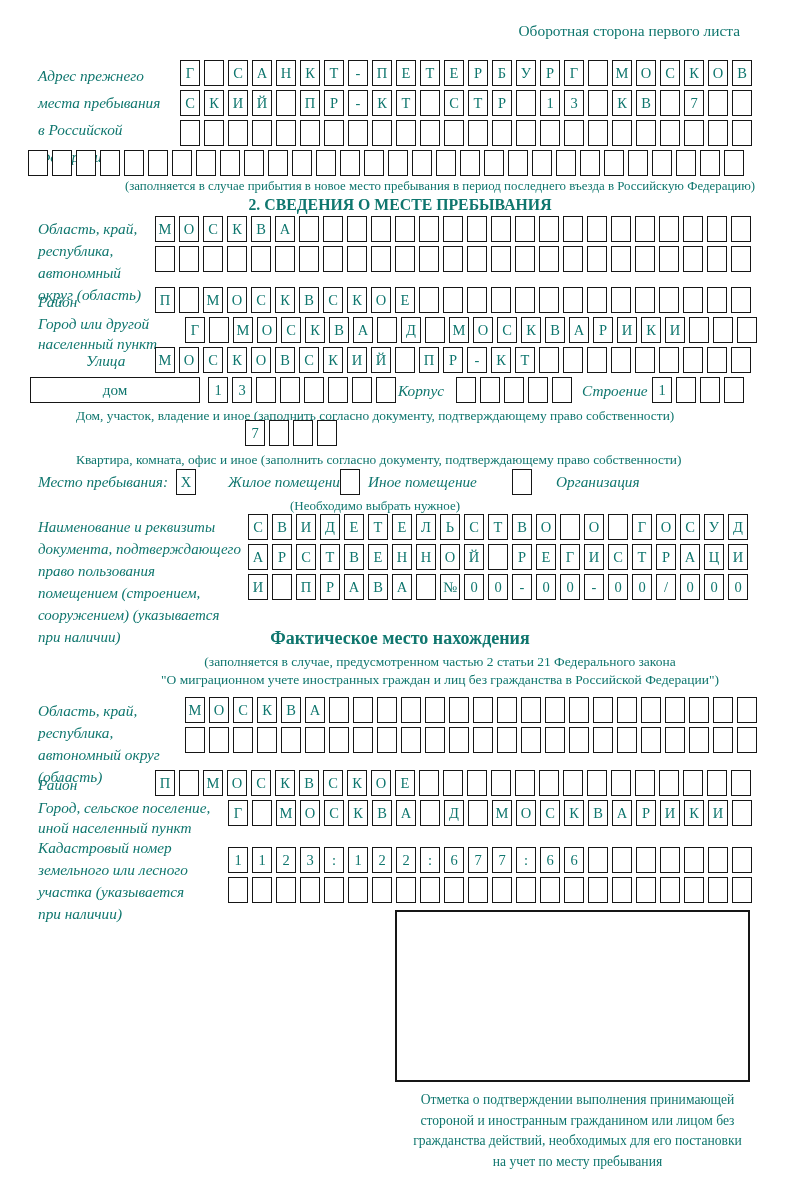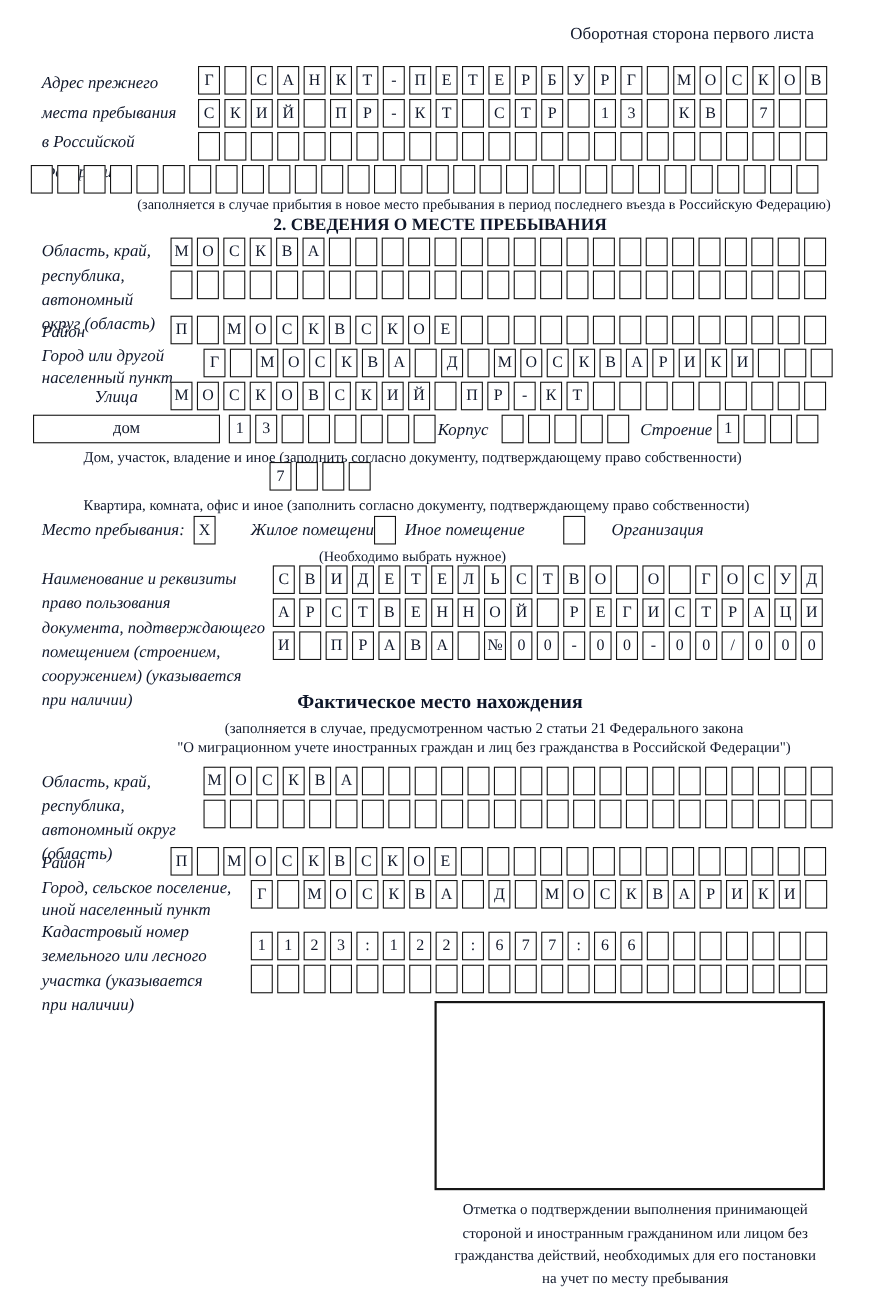--- a/index.html
+++ b/index.html
@@ -1,17 +1,17 @@
 <!DOCTYPE html>
 <html><head>
 <meta charset="utf-8">
 <style>
   html,body{margin:0;padding:0;background:#fff;}
   .page{
-    position:relative;width:800px;height:1180px;background:#ffffff;color:#0f172a;
+    position:relative;width:800px;height:1180px;background:#ffffff;color:#0f766e;
     font-family:"Liberation Serif","DejaVu Serif",serif;overflow:hidden;
   }
   .abs{position:absolute;}
   .cellrow{display:flex;gap:4px;}
   .cell{
     box-sizing:border-box;flex:0 0 20px;width:20px;height:26px;
     border:1.6px solid #161616;display:flex;align-items:center;justify-content:center;
     font-size:14.5px;line-height:1;background:#fff;
   }
   .bigbox{
@@ -343,22 +343,22 @@
   <div class="abs cell" style="left:176px;top:469px;">X</div>
   <div class="abs lbl" style="left:188px;top:471px;margin-left:40px;">Жилое помещение</div>
   <div class="abs cell" style="left:340px;top:469px;"></div>
   <div class="abs lbl" style="left:368px;top:471px;">Иное помещение</div>
   <div class="abs cell" style="left:512px;top:469px;"></div>
   <div class="abs lbl" style="left:556px;top:471px;">Организация</div>
   <div class="abs note" style="left:230px;top:498px;width:210px;text-align:center;font-size:13px;">(Необходимо выбрать нужное)</div>
 
   <div class="abs lbl" style="left:38px;top:516px;font-size:15px;">
       <div class="lbl-line">Наименование и реквизиты</div>
+      <div class="lbl-line">документа, подтверждающего</div>
       <div class="lbl-line">право пользования</div>
-      <div class="lbl-line">документа, подтверждающего</div>
       <div class="lbl-line">помещением (строением,</div>
       <div class="lbl-line">сооружением) (указывается</div>
       <div class="lbl-line">при наличии)</div>
     </div>
   <div class="abs cellrow" style="left:248px;top:514px;">
       <span class="cell">С</span>
       <span class="cell">В</span>
       <span class="cell">И</span>
       <span class="cell">Д</span>
       <span class="cell">Е</span>

